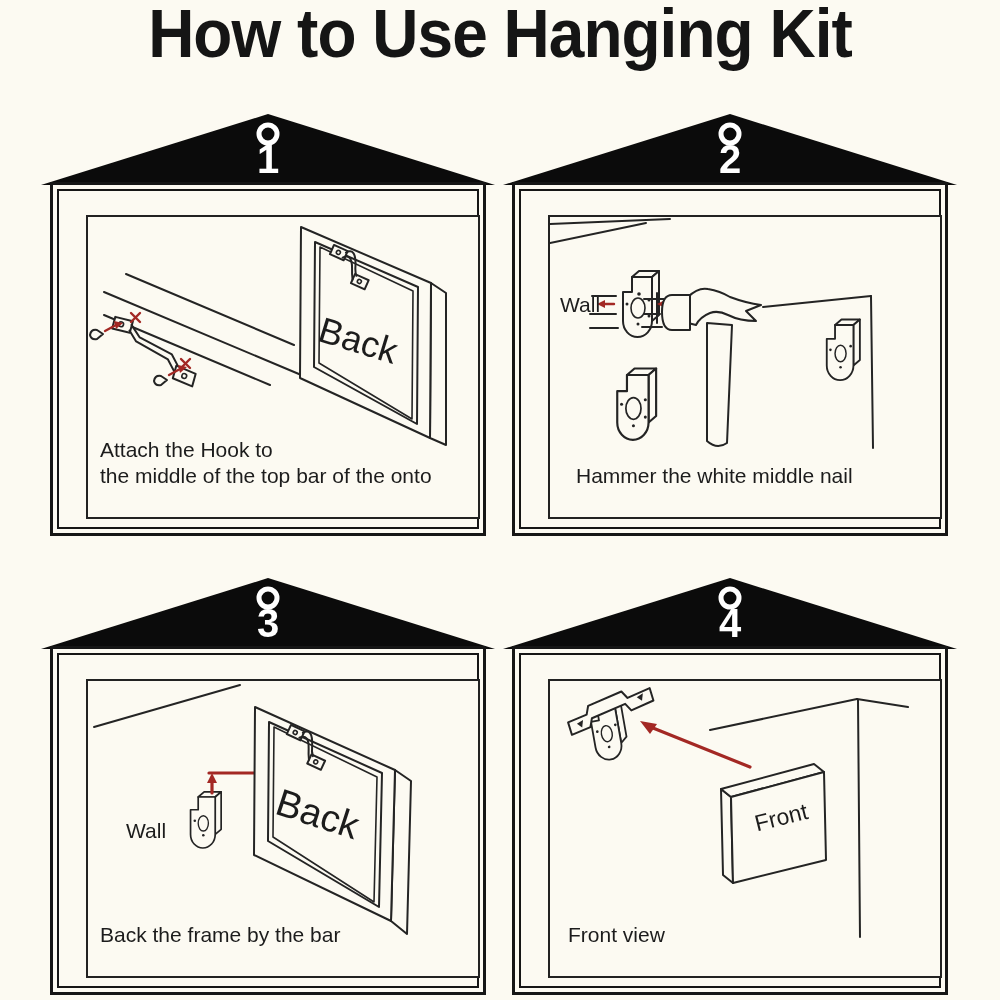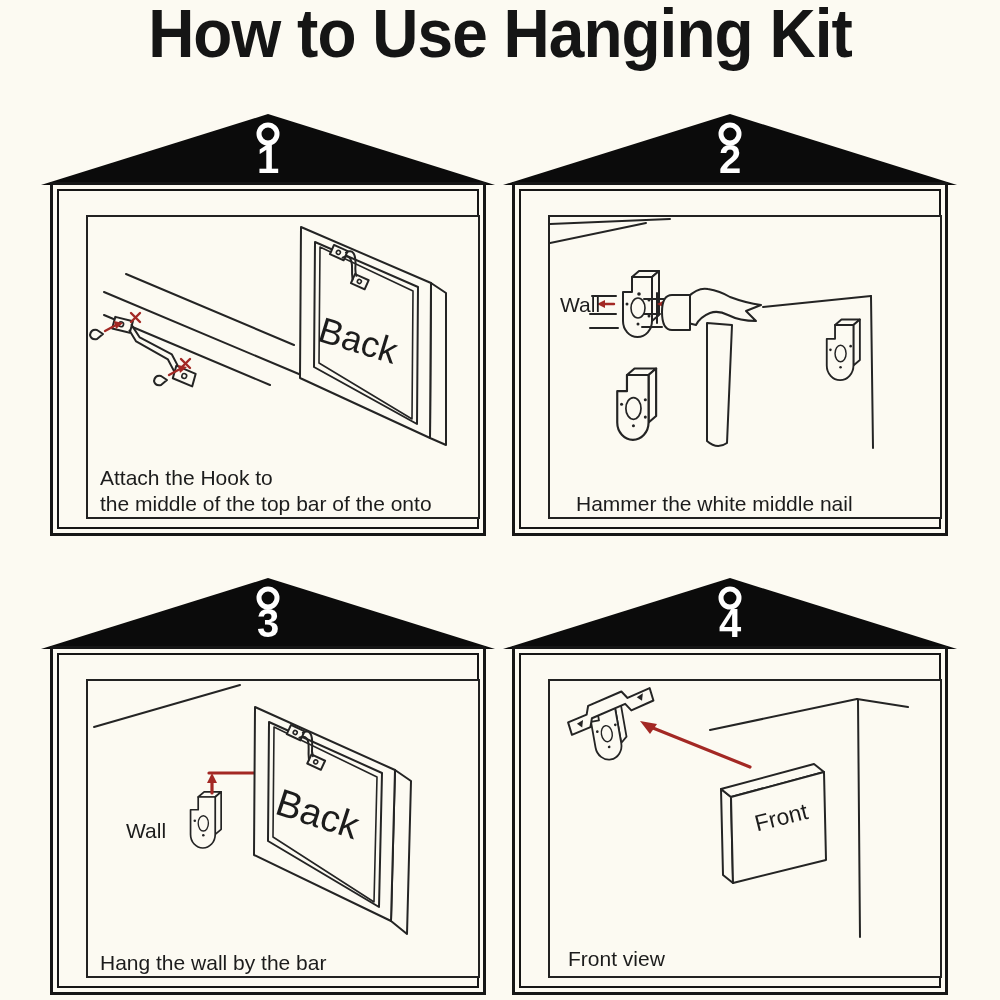--- a/index.html
+++ b/index.html
@@ -41,25 +41,25 @@
   .row2 .canvas{height:295px;}
   .illu{position:absolute;left:0;top:0;}
   .illu *{stroke:#242424;stroke-width:2;fill:none;stroke-linecap:round;stroke-linejoin:round;}
   .illu .f{fill:#fcfaf2;}
   .illu .thin{stroke-width:1.6;}
   .illu .dk{fill:#242424;stroke:none;}
   .illu .red{stroke:#a32824;stroke-width:2.4;}
   .illu .red3{stroke:#a32824;stroke-width:3.2;}
   .illu .redf{fill:#a32824;stroke:none;}
   .caption{
-    position:absolute;left:12px;bottom:0;
+    position:absolute;left:12px;bottom:28px;
     font-size:21px;line-height:26px;color:#1c1c1c;white-space:nowrap;
   }
   .p2 .caption{left:26px;}
-  .p4 .caption{bottom:4px;left:18px;text-align:right;}
+  .p4 .caption{bottom:28px;left:18px;text-align:right;}
   .lbl{position:absolute;color:#1c1c1c;white-space:nowrap;}
   .lbl-back1{left:238px;top:92px;font-size:36px;transform:rotate(17deg);transform-origin:0 0;}
   .lbl-back3{left:196px;top:100px;font-size:38px;transform:rotate(18deg);transform-origin:0 0;}
   .lbl-wall2{left:10px;top:76px;font-size:21px;}
   .lbl-wall3{left:38px;top:138px;font-size:21px;}
   .lbl-front4{left:202px;top:130px;font-size:23px;transform:rotate(-14deg);transform-origin:0 0;}
 </style>
 </head>
 <body>
 
@@ -244,21 +244,21 @@
             <circle class="thin" cx="7" cy="5" r="2"></circle>
             <path class="f" d="M31,18 L46,18 L46,28 L31,28 Z"></path>
             <circle class="thin" cx="38" cy="23" r="2"></circle>
             <path d="M14,2 Q21,-7 28,10 Q30,16 33,19"></path>
             <path d="M13,8 Q20,0 26,14 Q28,19 31,24"></path>
           </g>
         </svg>
         <div class="lbl lbl-wall3">Wall</div>
         <div class="lbl lbl-back3">Back</div>
         <div class="caption">
-          <div>Hang the wall by the bar</div>
+          <div>Back the frame by the bar</div>
         </div>
       </div>
     </div>
   </div>
 </section>
 
 <section class="panel row2 p4">
   <svg class="roof" width="454" height="71">
     <polygon class="roof-tri" points="0,71 227,0 454,71"></polygon>
     <circle class="roof-ring" cx="227" cy="20" r="9"></circle>

